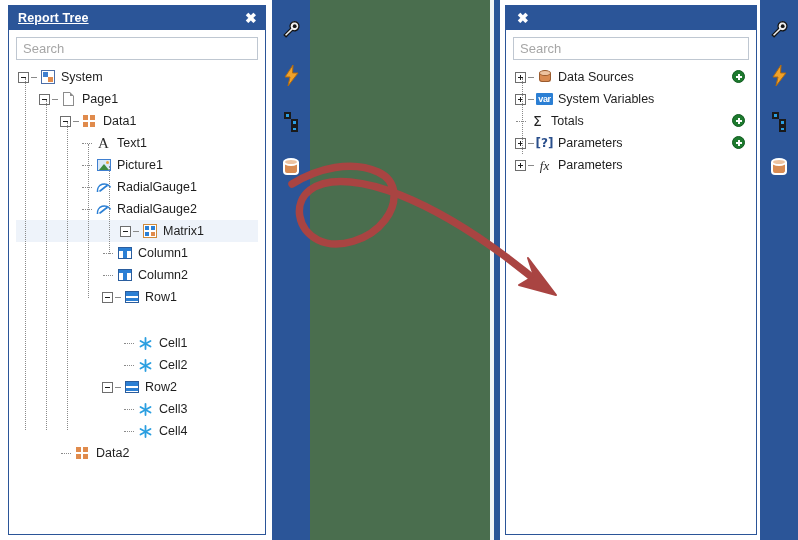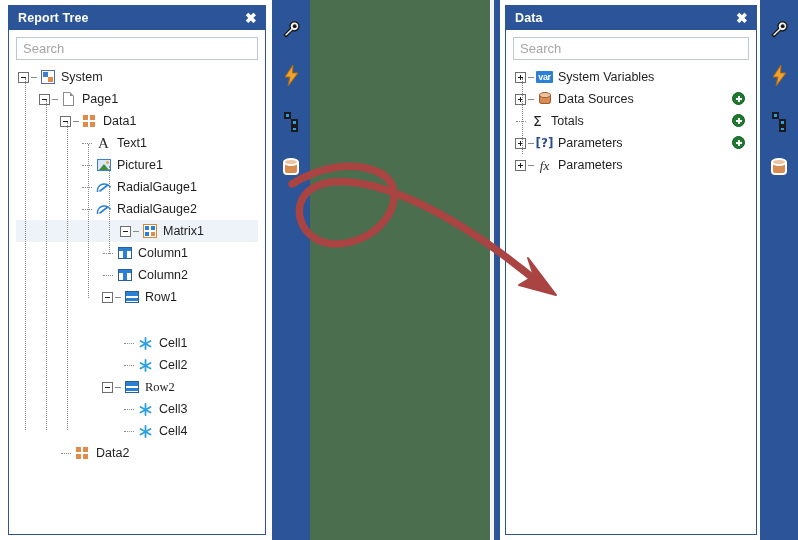--- a/index.html
+++ b/index.html
@@ -40,21 +40,21 @@
   .panel-header {
     height: 24px; min-height: 24px;
     background: #2b5598;
     color: #ffffff;
     display: flex; align-items: center;
     padding: 0 6px 0 9px;
     font-size: 12.5px;
     font-weight: bold;
     letter-spacing: .1px;
   }
-  .panel-title { flex: 1; }
+  .panel-title { flex: 1; text-decoration: underline; }
   .panel-close {
     width: 16px; height: 16px;
     color: #ffffff;
     font-size: 14px; line-height: 14px;
     font-weight: bold;
     display: flex; align-items: center; justify-content: center;
     cursor: pointer;
   }
   .panel-body { flex: 1; padding: 7px 7px 0 7px; overflow: hidden; position: relative; }
 
@@ -441,21 +441,21 @@
               <svg width="13" height="13" viewBox="0 0 13 13">
                 <g stroke="#2b9fe0" stroke-width="1.8" stroke-linecap="round">
                   <path d="M6.5 1 V12"></path>
                   <path d="M1.5 4 L11.5 9.5"></path>
                   <path d="M11.5 4 L1.5 9.5"></path>
                 </g>
               </svg>
             </span>
             <span class="node-label">Cell2</span>
           </div>
-          <div class="tree-row" style="padding-left: 86px; font-family: Liberation Serif, serif;">
+          <div class="tree-row" style="padding-left: 86px;">
             <span style="display: flex; align-items: center; flex: 0 0 auto;">
               <span class="expander"></span>
               <span class="expander-dash"></span>
             </span>
             <span class="node-icon">
               <span class="ico-row"></span>
             </span>
             <span class="node-label">Row2</span>
           </div>
           <div class="tree-row" style="padding-left: 107px;">
@@ -500,53 +500,52 @@
           <div class="guide" style="left: 30px; top: 34px; height: 330px;"></div>
           <div class="guide" style="left: 51px; top: 56px; height: 308px;"></div>
           <div class="guide" style="left: 72px; top: 78px; height: 154px;"></div>
           <div class="guide" style="left: 93px; top: 100px; height: 88px;"></div>
         </div>
     </div>
   </div>
 
   <div class="panel" id="data-panel" style="left:505px; top:5px; width:252px; height:530px;">
     <div class="panel-header">
-      <span class="panel-title">Data</span>
       <span class="panel-close">✖</span>
     </div>
     <div class="panel-body">
       <input class="search-box" type="text" placeholder="Search" style="">
       <div class="tree" id="data-tree">
           <div class="tree-row" style="padding-left: 2px;">
             <span style="display: flex; align-items: center; flex: 0 0 auto;">
               <span class="expander">
                 <span style="position: absolute; left: 4px; top: 2px; width: 1px; height: 5px; background: rgb(30, 30, 30);"></span>
               </span>
               <span class="expander-dash"></span>
             </span>
             <span class="node-icon">
-              <span class="ico-var">var</span>
-            </span>
-            <span class="node-label">System Variables</span>
-          </div>
-          <div class="tree-row" style="padding-left: 2px;">
-            <span style="display: flex; align-items: center; flex: 0 0 auto;">
-              <span class="expander">
-                <span style="position: absolute; left: 4px; top: 2px; width: 1px; height: 5px; background: rgb(30, 30, 30);"></span>
-              </span>
-              <span class="expander-dash"></span>
-            </span>
-            <span class="node-icon">
               <span class="ico-db">
                 <span class="body"></span>
                 <span class="top"></span>
               </span>
             </span>
             <span class="node-label">Data Sources</span>
             <span class="plus-badge" style="top: 4px;"></span>
+          </div>
+          <div class="tree-row" style="padding-left: 2px;">
+            <span style="display: flex; align-items: center; flex: 0 0 auto;">
+              <span class="expander">
+                <span style="position: absolute; left: 4px; top: 2px; width: 1px; height: 5px; background: rgb(30, 30, 30);"></span>
+              </span>
+              <span class="expander-dash"></span>
+            </span>
+            <span class="node-icon">
+              <span class="ico-var">var</span>
+            </span>
+            <span class="node-label">System Variables</span>
           </div>
           <div class="tree-row" style="padding-left: 2px;">
             <span class="leaf-elbow"></span>
             <span class="node-icon">
               <span class="ico-sigma">Σ</span>
             </span>
             <span class="node-label">Totals</span>
             <span class="plus-badge" style="top: 4px;"></span>
           </div>
           <div class="tree-row" style="padding-left: 2px;">

